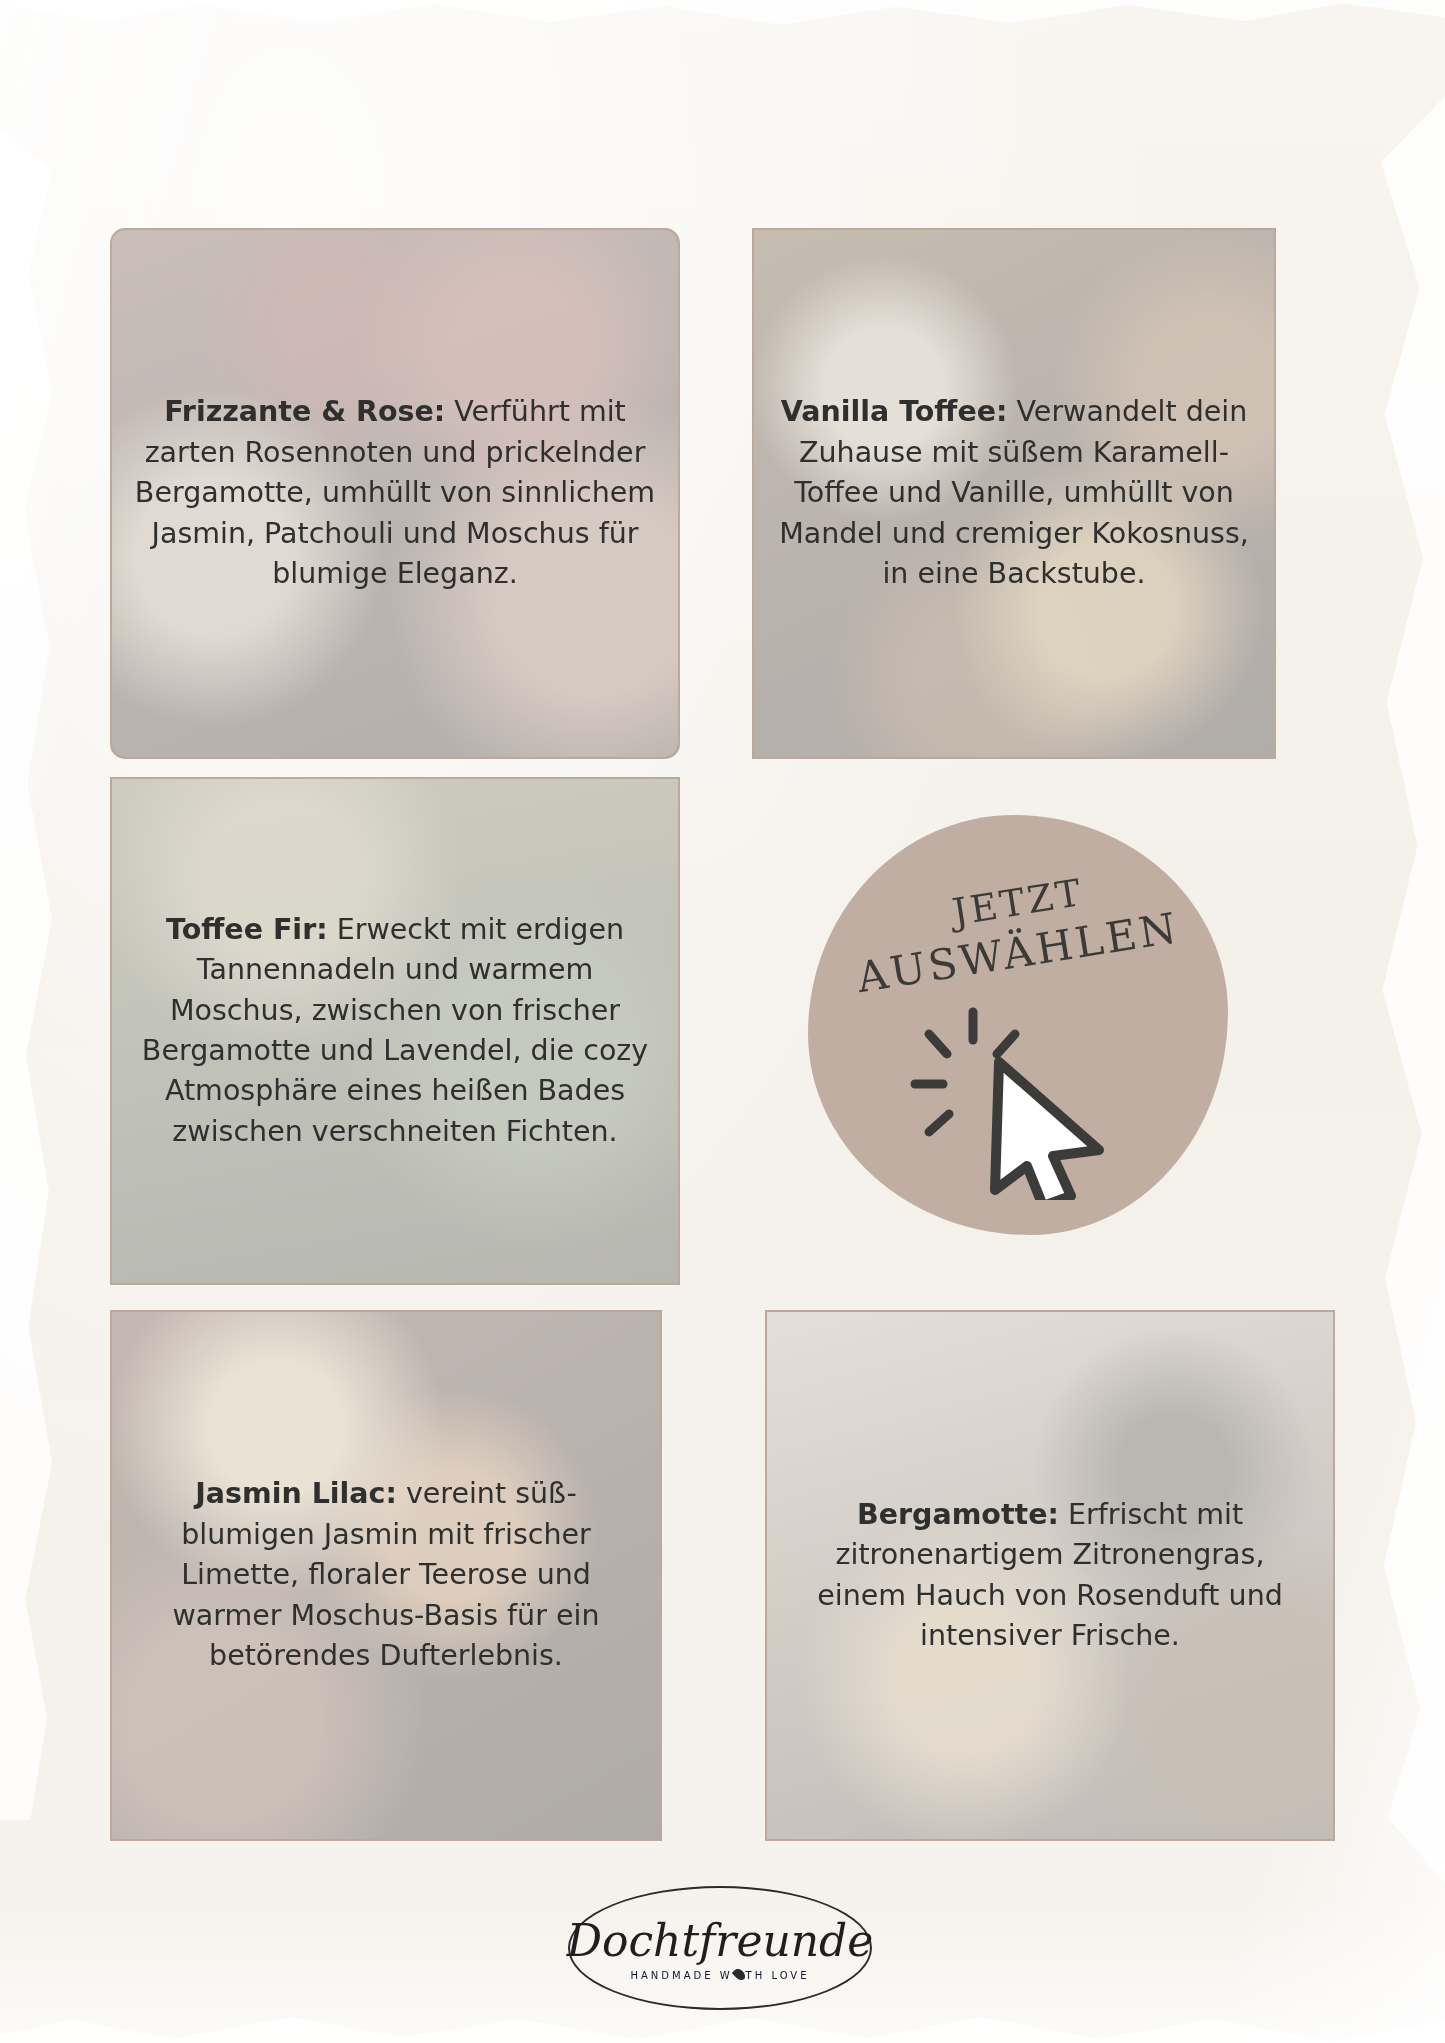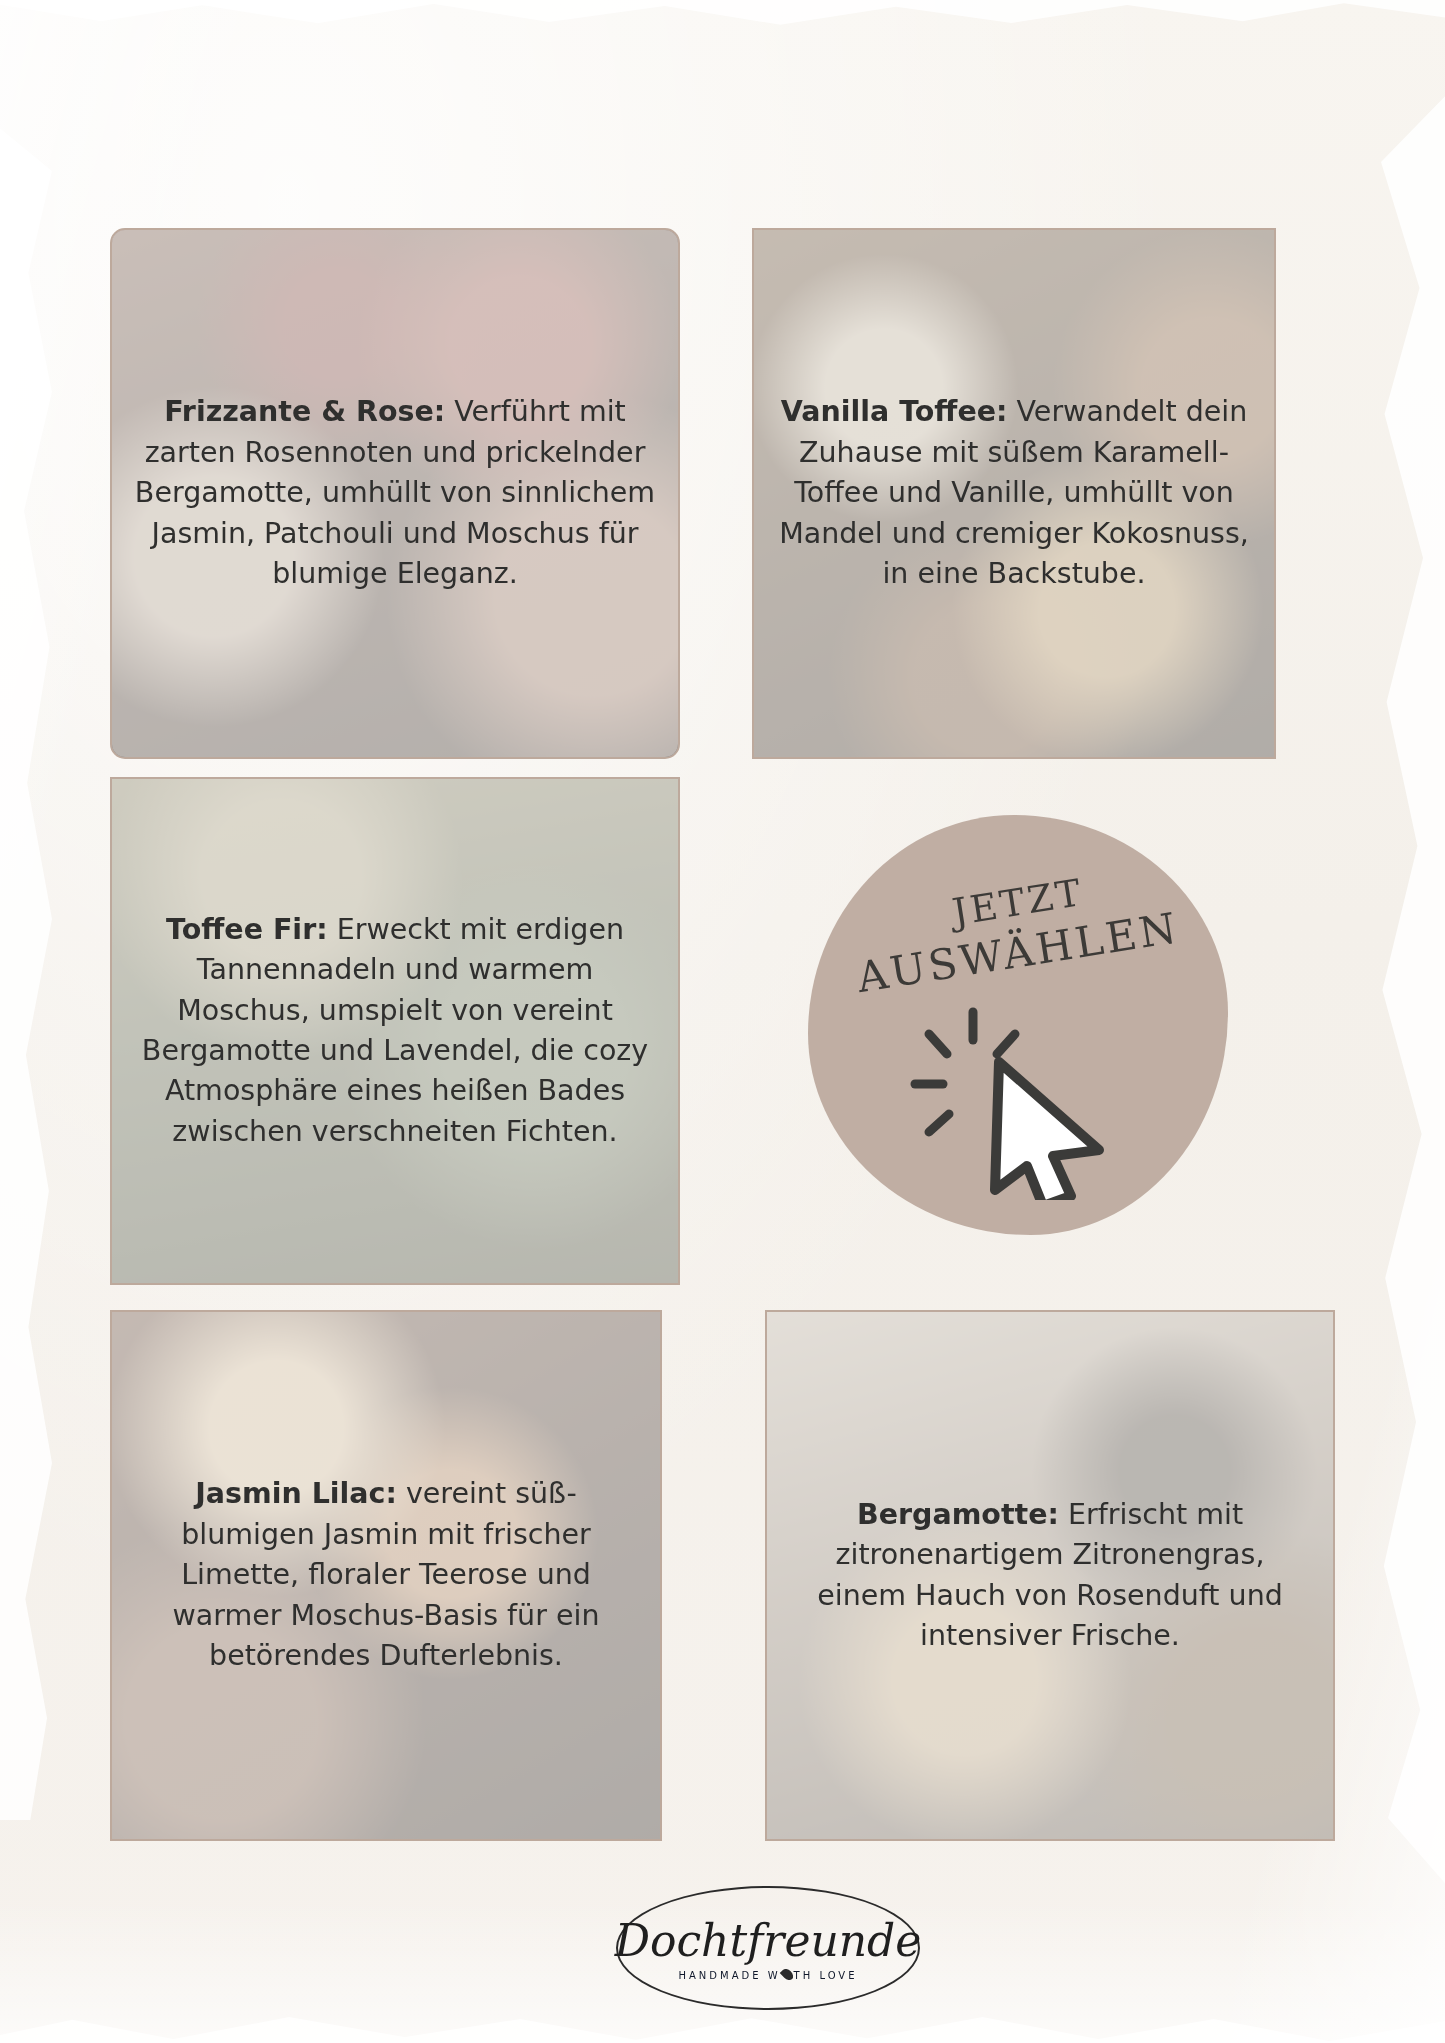--- a/index.html
+++ b/index.html
@@ -198,21 +198,20 @@
   .logo {
     position: absolute;
     left: 560px;
     top: 1880px;
     width: 320px;
     height: 135px;
     display: flex;
     flex-direction: column;
     align-items: center;
     justify-content: center;
-    margin-left: 48px;
   }
   .logo .ring {
     position: absolute;
     left: 8px;
     top: 6px;
     width: 300px;
     height: 120px;
     border: 2px solid #2b2b2b;
     border-radius: 50%;
   }
@@ -267,21 +266,21 @@
     <div class="veil"></div>
     <div class="txt">
       <b>Vanilla Toffee:</b><span> Verwandelt dein Zuhause mit süßem Karamell-Toffee und Vanille, umhüllt von Mandel und cremiger Kokosnuss, in eine Backstube.</span>
     </div>
   </div>
 
   <div class="card" style="left:110px; top:777px; width:570px; height:508px;">
     <div class="photo photo-fir"></div>
     <div class="veil"></div>
     <div class="txt">
-      <b>Toffee Fir:</b><span> Erweckt mit erdigen Tannennadeln und warmem Moschus, umspielt von vereint Bergamotte und Lavendel, die cozy Atmosphäre eines heißen Bades zwischen verschneiten Fichten.</span>
+      <b>Toffee Fir:</b><span> Erweckt mit erdigen Tannennadeln und warmem Moschus, zwischen von frischer Bergamotte und Lavendel, die cozy Atmosphäre eines heißen Bades zwischen verschneiten Fichten.</span>
     </div>
   </div>
 
   <div class="cta">
     <div class="blob"></div>
     <div class="cta-text">
       <div class="cta-line1">JETZT</div>
       <div class="cta-line2">AUSWÄHLEN</div>
     </div>
     <svg width="230" height="200" viewBox="0 0 230 200">

